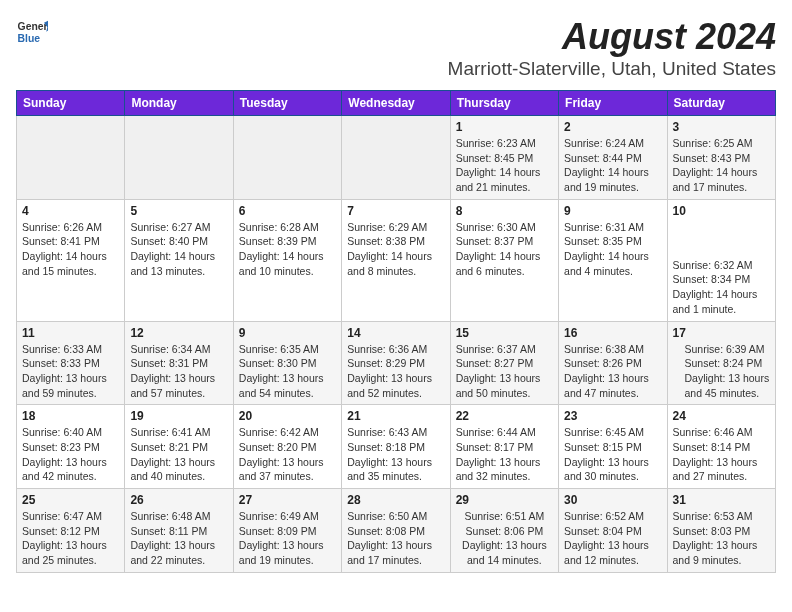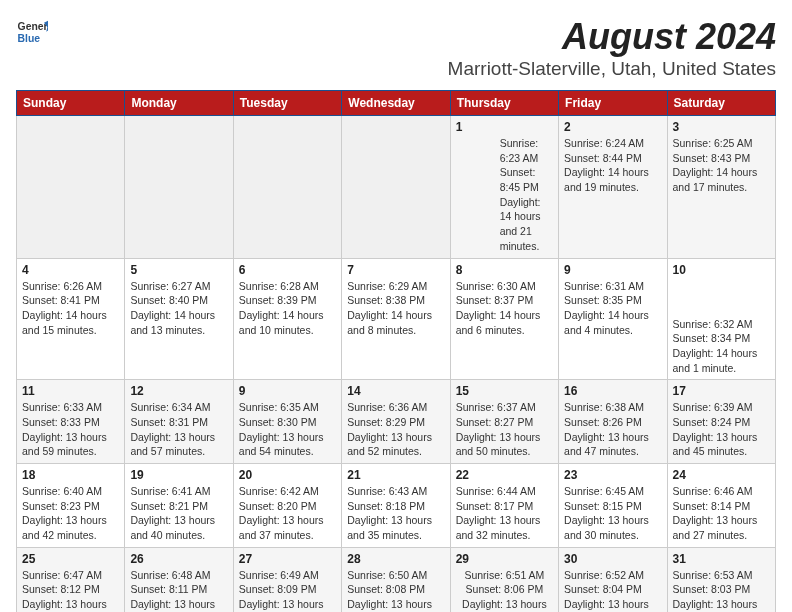--- a/index.html
+++ b/index.html
@@ -37,21 +37,21 @@
     .subtitle {
       font-size: 19px;
       color: #444;
     }
     .calendar {
       width: 100%;
       border-collapse: collapse;
       font-size: 11px;
     }
     .calendar thead tr th {
-      background: #b91c1c;
+      background: #6d28d9;
       color: #fff;
       padding: 5px 6px;
       text-align: left;
       font-size: 12px;
       font-weight: bold;
       border: 1px solid #1a5090;
     }
     .calendar tbody tr td {
       border: 1px solid #ccc;
       vertical-align: top;
@@ -111,21 +111,21 @@
       </tr>
   </thead>
   <tbody id="calendar-body">
   <tr>
         <td class="empty-cell"></td>
         <td class="empty-cell"></td>
         <td class="empty-cell"></td>
         <td class="empty-cell"></td>
         <td>
           <div class="day-number">1</div>
-          <div class="day-info" style="white-space: pre-line; margin-left: 44px;">Sunrise: 6:23 AM
+          <div class="day-info" style="white-space: pre-line;">Sunrise: 6:23 AM
 Sunset: 8:45 PM
 Daylight: 14 hours and 21 minutes.</div>
         </td>
         <td>
           <div class="day-number">2</div>
           <div class="day-info" style="white-space: pre-line;">Sunrise: 6:24 AM
 Sunset: 8:44 PM
 Daylight: 14 hours and 19 minutes.</div>
         </td>
         <td>
@@ -211,21 +211,21 @@
 Daylight: 13 hours and 50 minutes.</div>
         </td>
         <td>
           <div class="day-number">16</div>
           <div class="day-info" style="white-space: pre-line;">Sunrise: 6:38 AM
 Sunset: 8:26 PM
 Daylight: 13 hours and 47 minutes.</div>
         </td>
         <td>
           <div class="day-number">17</div>
-          <div class="day-info" style="white-space: pre-line;">Sunrise: 6:39 AM
+          <div class="day-info" style="white-space: pre-line; margin-left: 12px;">Sunrise: 6:39 AM
 Sunset: 8:24 PM
 Daylight: 13 hours and 45 minutes.</div>
         </td>
       </tr>
       <tr>
         <td>
           <div class="day-number">18</div>
           <div class="day-info" style="white-space: pre-line;">Sunrise: 6:40 AM
 Sunset: 8:23 PM
 Daylight: 13 hours and 42 minutes.</div>

